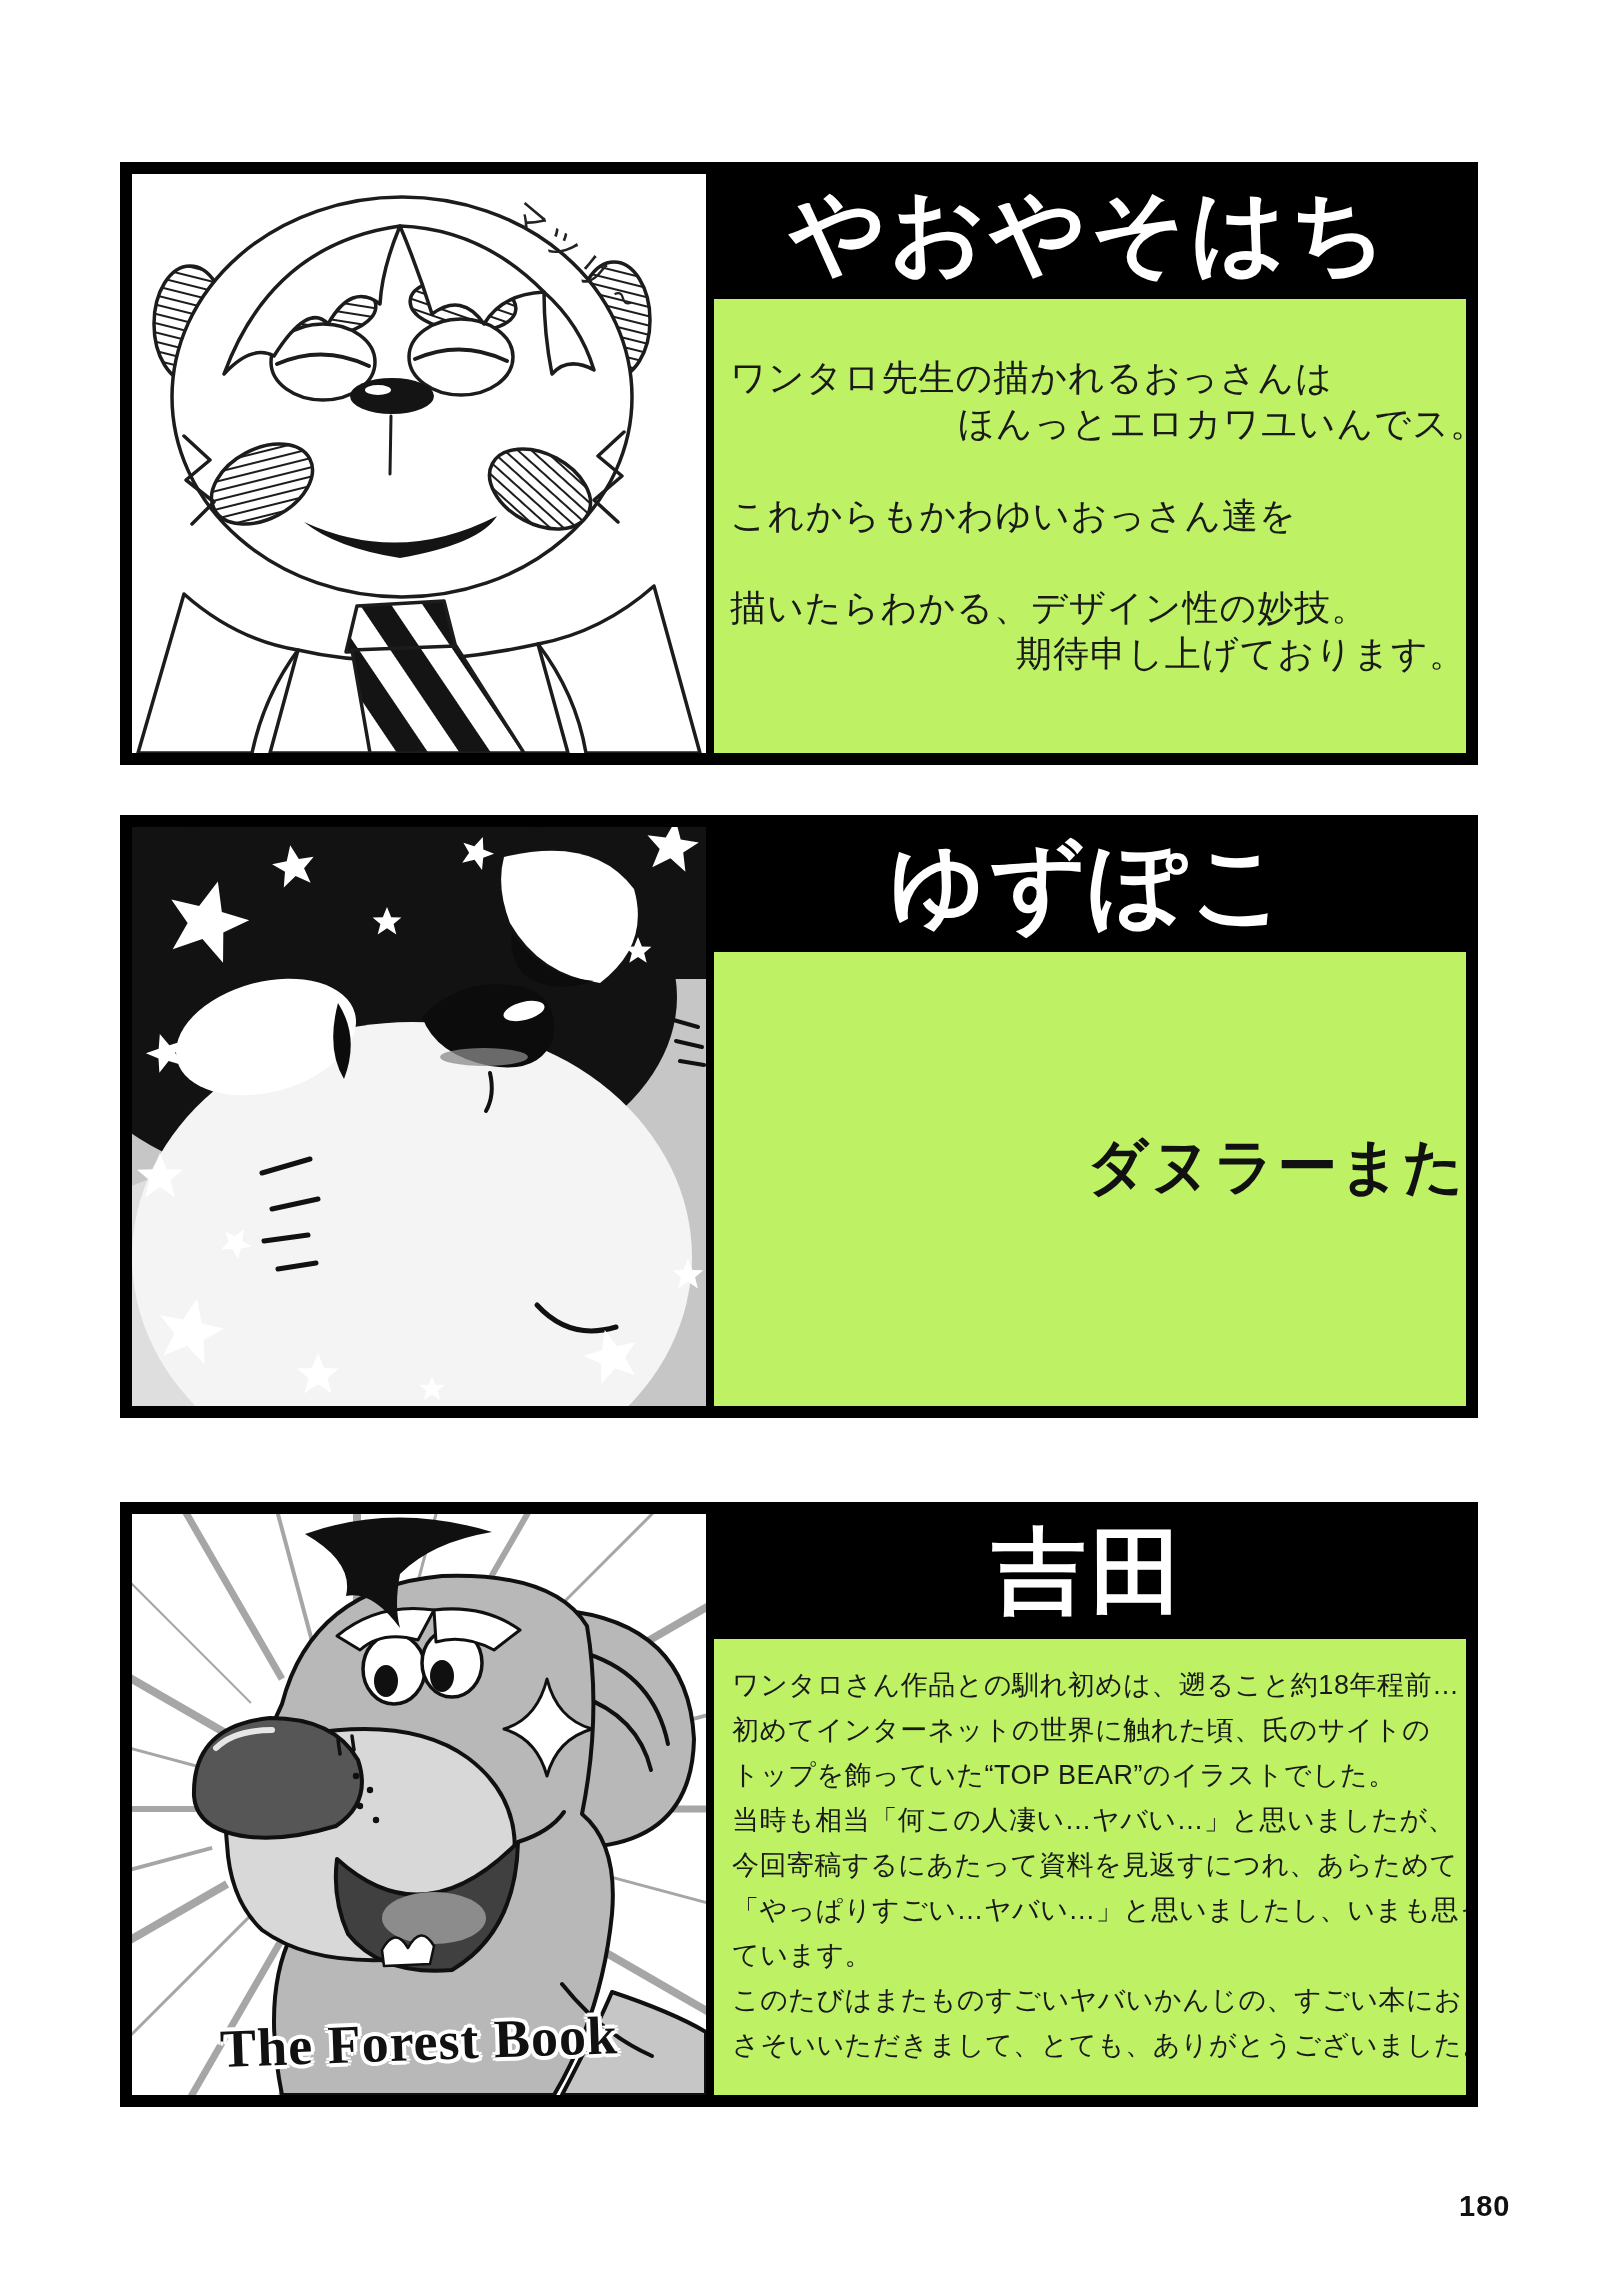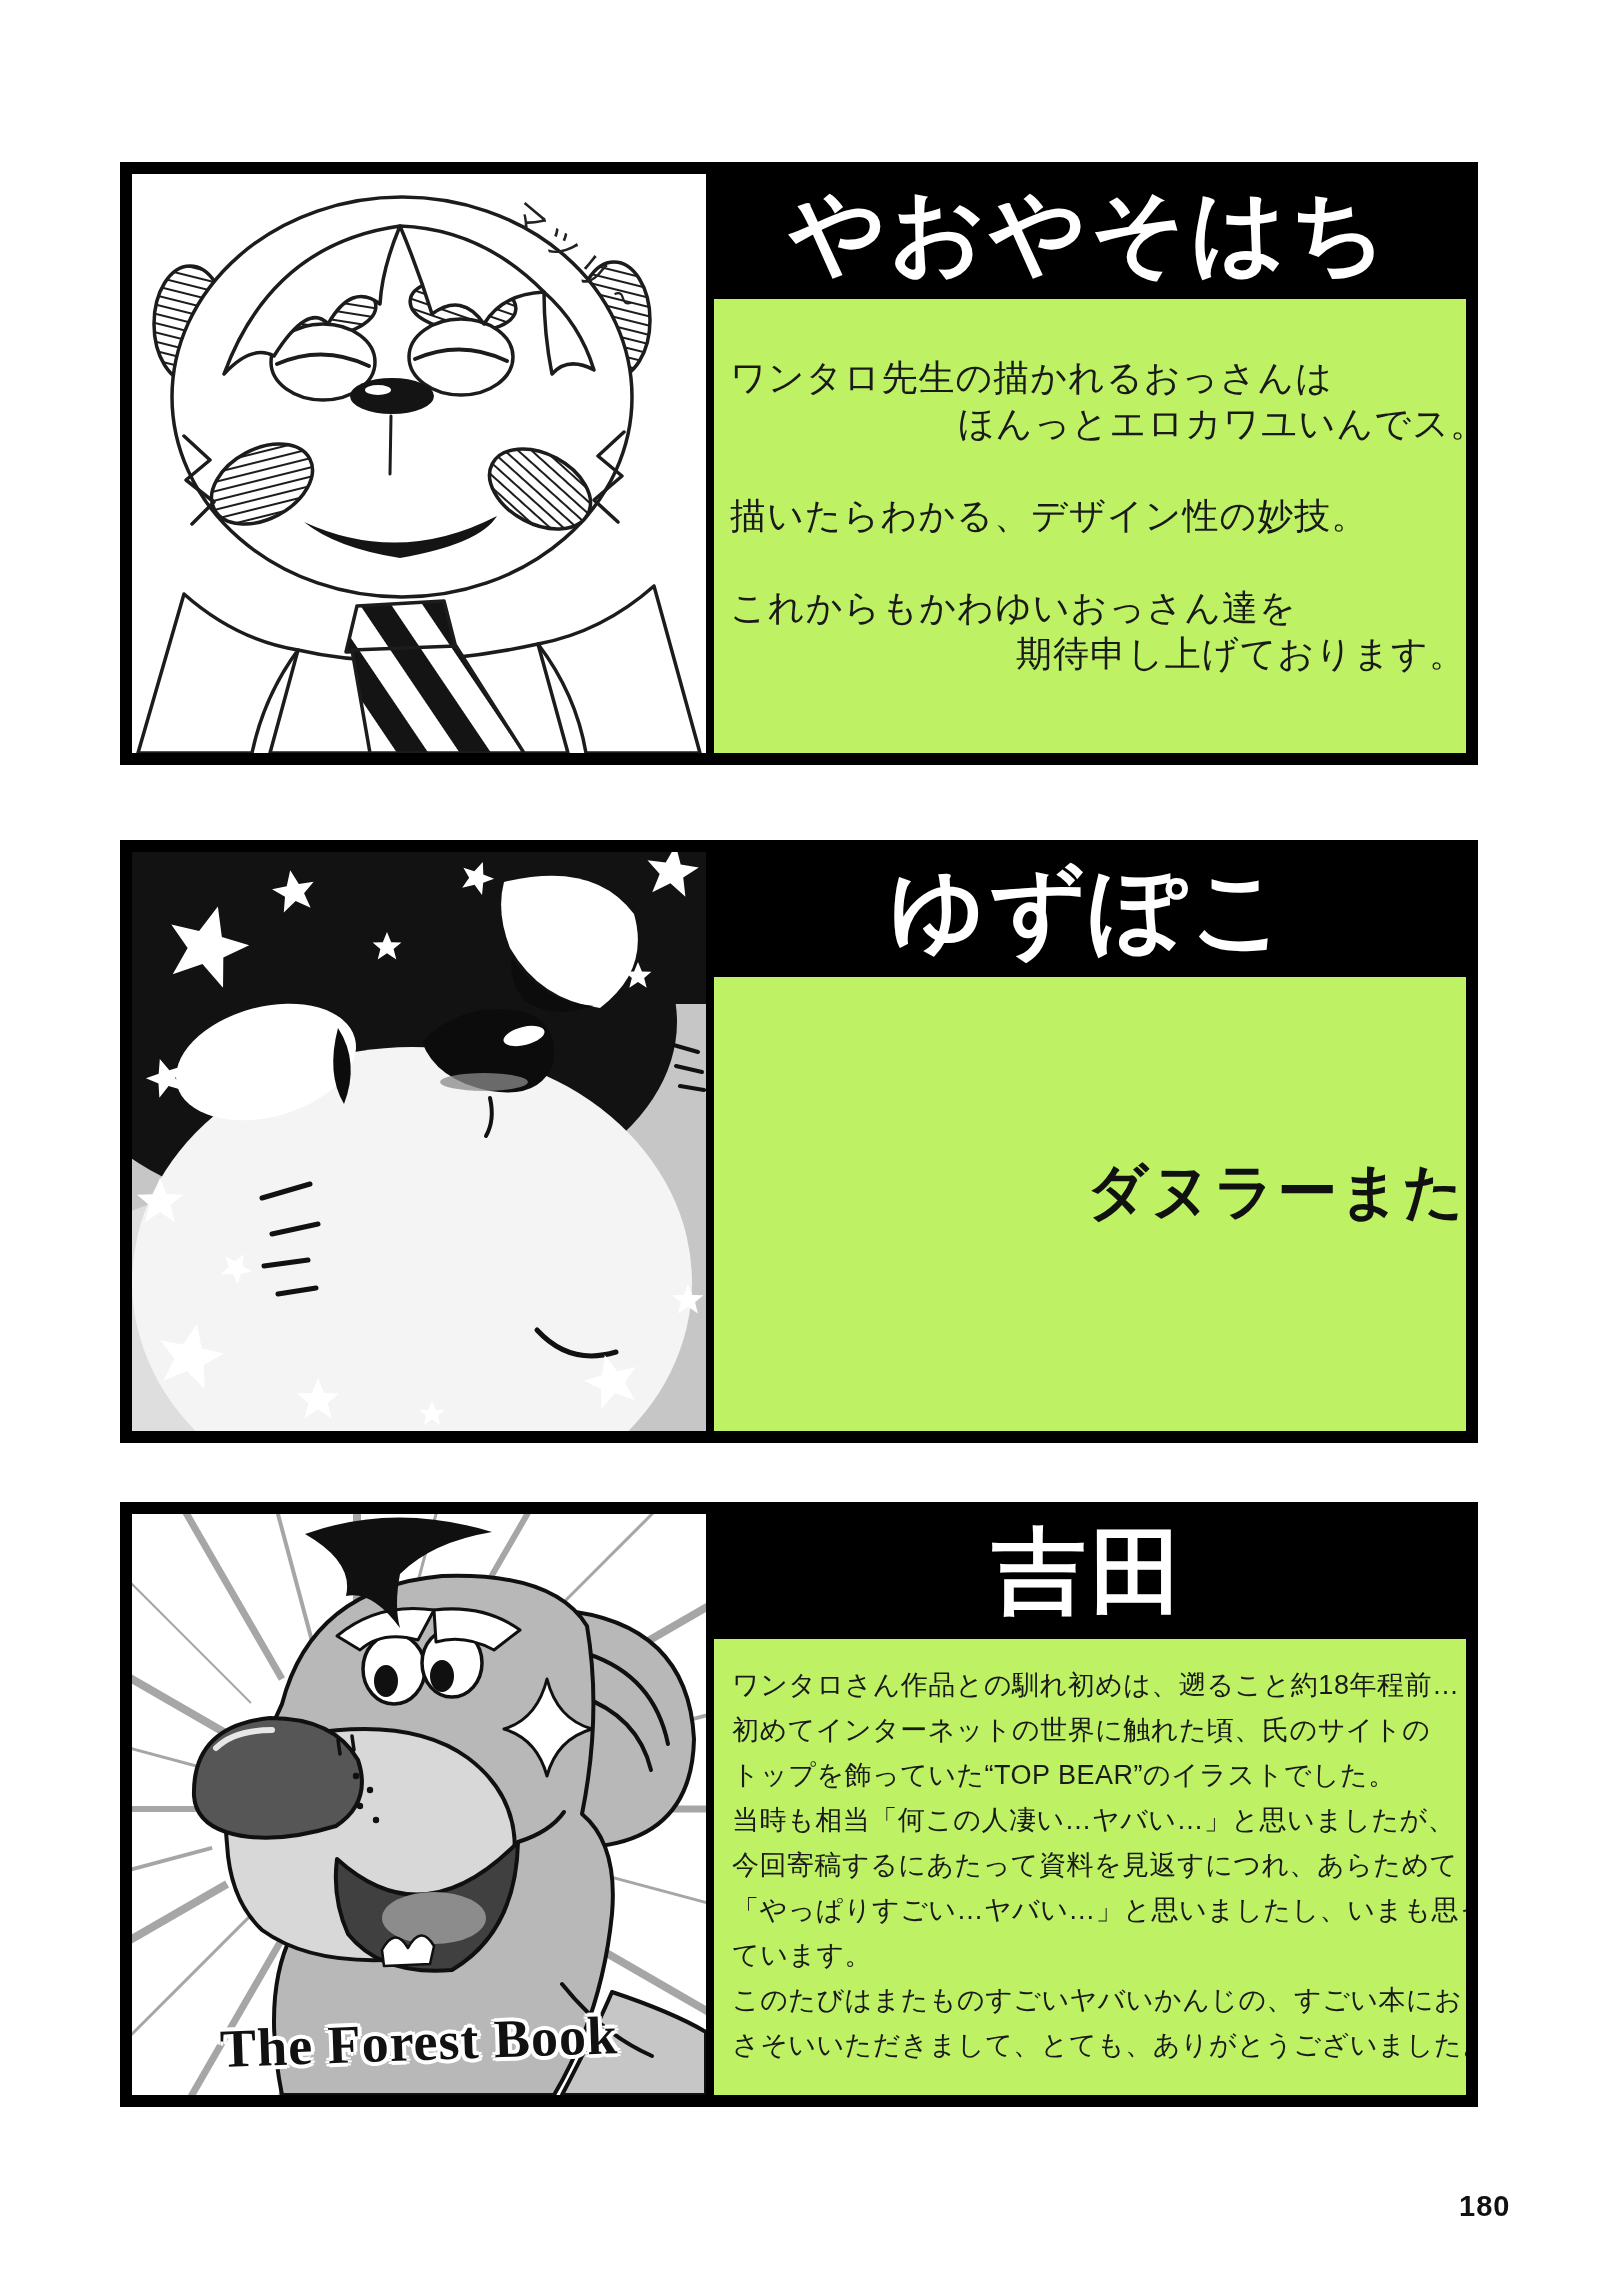--- a/index.html
+++ b/index.html
@@ -101,28 +101,28 @@
       </svg>
       <div class="hand-note">マツリ～</div>
     </div>
     <div class="right-col">
       <div class="title-band">
         <h2>やおやそはち</h2>
       </div>
       <div class="text-box tb1">
         <p class="c36">ワンタロ先生の描かれるおっさんは</p>
         <p class="c36 ind-a">ほんっとエロカワユいんでス。</p>
+        <p class="c36 gap">これからもかわゆいおっさん達を</p>
         <p class="c36 gap">描いたらわかる、デザイン性の妙技。</p>
-        <p class="c36 gap">これからもかわゆいおっさん達を</p>
         <p class="c36 ind-b">期待申し上げております。</p>
       </div>
     </div>
   </section>
 
-  <section class="panel" style="top:840px;height:603px;">
+  <section class="panel" style="top:815px;height:603px;">
     <div class="art-box">
       <svg viewBox="0 0 574 579">
         <defs>
           <path id="st4" d="M0,-10 L2.8,-3.2 L9.6,-3 L4.4,1.4 L6.2,8.4 L0,4.2 L-6.2,8.4 L-4.4,1.4 L-9.6,-3 L-2.8,-3.2 Z" fill="#fff"></path>
         </defs>
 
         <rect x="0" y="0" width="574" height="579" fill="#c6c6c6"></rect>
         <ellipse cx="95" cy="505" rx="205" ry="165" fill="#dedede"></ellipse>
 
         <g fill="#121212">

